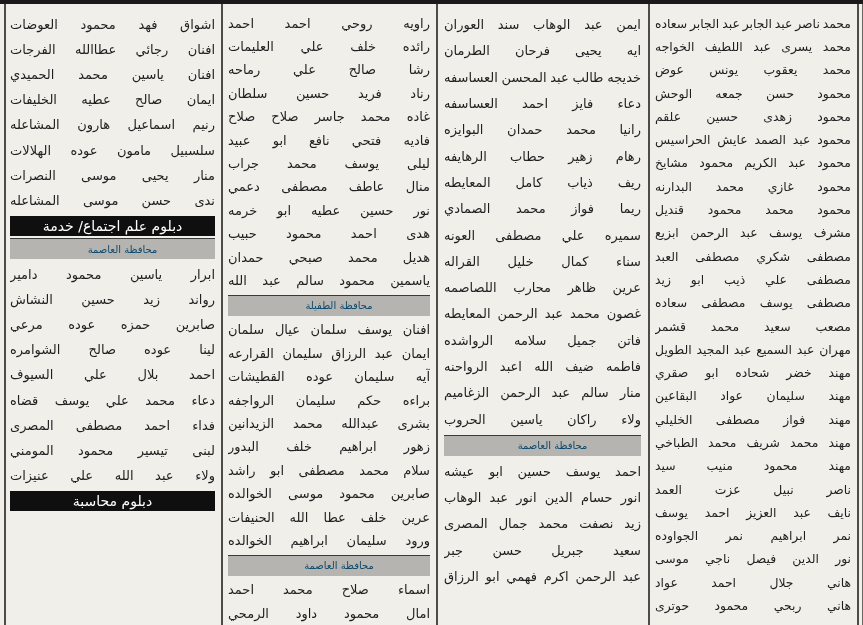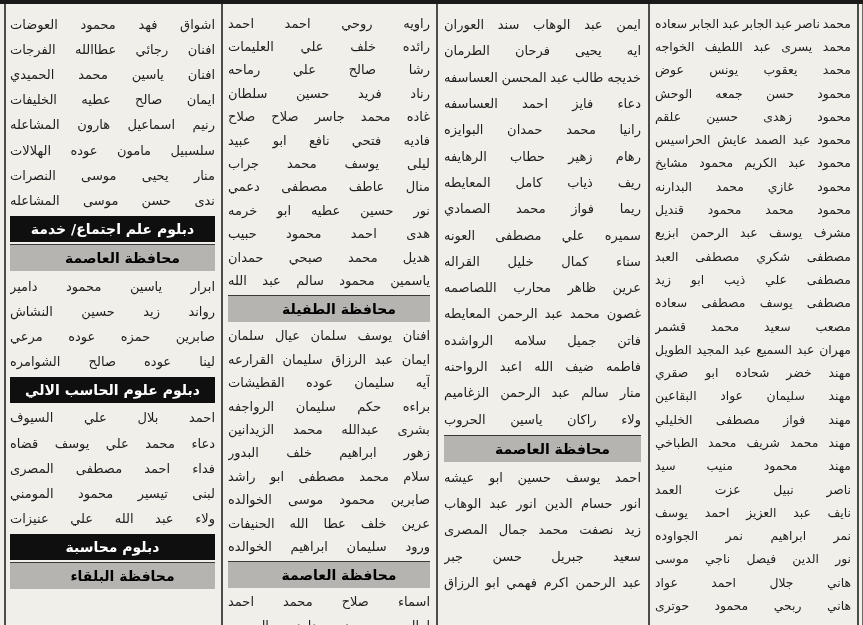--- a/index.html
+++ b/index.html
@@ -31,26 +31,26 @@
   .name-row{
     display:flex;justify-content:space-between;align-items:center;
     direction:rtl;white-space:nowrap;overflow:hidden;
     color:#1f1f1f;font-size:13px;
   }
   .c0 .name-row{height:25.2px;}
   .c1 .name-row{height:23.4px;}
   .c2 .name-row{height:26.3px;}
   .c3 .name-row{height:23.3px;font-size:12.4px;}
   .bar{
-    height:26px;margin:2.5px 0;direction:rtl;
+    height:20px;margin:2.5px 0;direction:rtl;
     display:flex;align-items:center;justify-content:center;
-    font-weight:bold;letter-spacing:0;
+    font-weight:normal;letter-spacing:0;
   }
   .bar-black{background:#0f0f0f;color:#ffffff;font-size:14px;}
-  .bar-gray{background:#b6b4b0;color:#000000;font-size:14px;border-top:1.5px solid #3a3a3a;padding-left:20px;}
+  .bar-gray{background:#b6b4b0;color:#0c4a6e;font-size:10px;border-top:1.5px solid #3a3a3a;padding-left:20px;}
 </style>
 </head>
 <body>
 
 <div class="sheet">
   <div class="top-rule"></div>
 
   <div class="vrule vr0"></div>
   <div class="vrule vr1"></div>
   <div class="vrule vr2"></div>
@@ -126,21 +126,20 @@
         <span>حمزه</span>
         <span>عوده</span>
         <span>مرعي</span>
       </div>
       <div class="name-row">
         <span>لينا</span>
         <span>عوده</span>
         <span>صالح</span>
         <span>الشوامره</span>
       </div>
-      <div class="bar bar-black">دبلوم علوم الحاسب الالي</div>
       <div class="name-row">
         <span>احمد</span>
         <span>بلال</span>
         <span>علي</span>
         <span>السيوف</span>
       </div>
       <div class="name-row">
         <span>دعاء</span>
         <span>محمد</span>
         <span>علي</span>
@@ -160,21 +159,20 @@
         <span>المومني</span>
       </div>
       <div class="name-row">
         <span>ولاء</span>
         <span>عبد</span>
         <span>الله</span>
         <span>علي</span>
         <span>عنيزات</span>
       </div>
       <div class="bar bar-black">دبلوم محاسبة</div>
-      <div class="bar bar-gray">محافظة البلقاء</div>
     </div>
   <div class="column c1">
       <div class="name-row">
         <span>راويه</span>
         <span>روحي</span>
         <span>احمد</span>
         <span>احمد</span>
       </div>
       <div class="name-row">
         <span>رائده</span>

